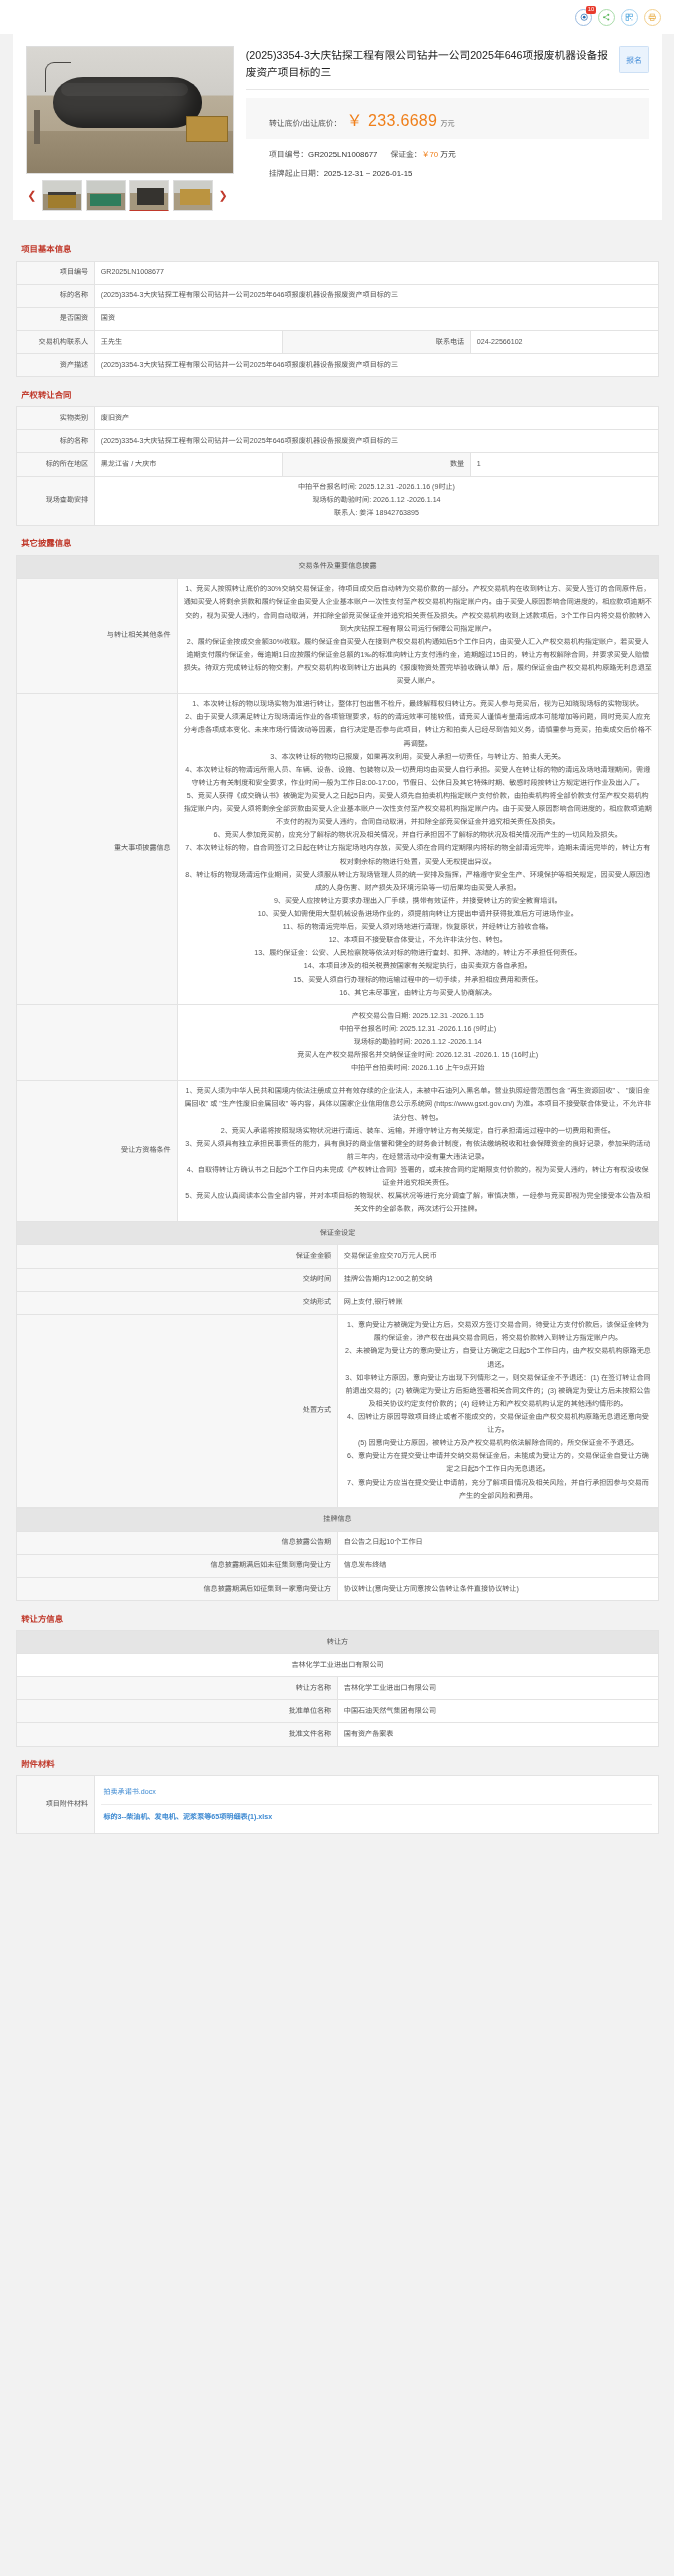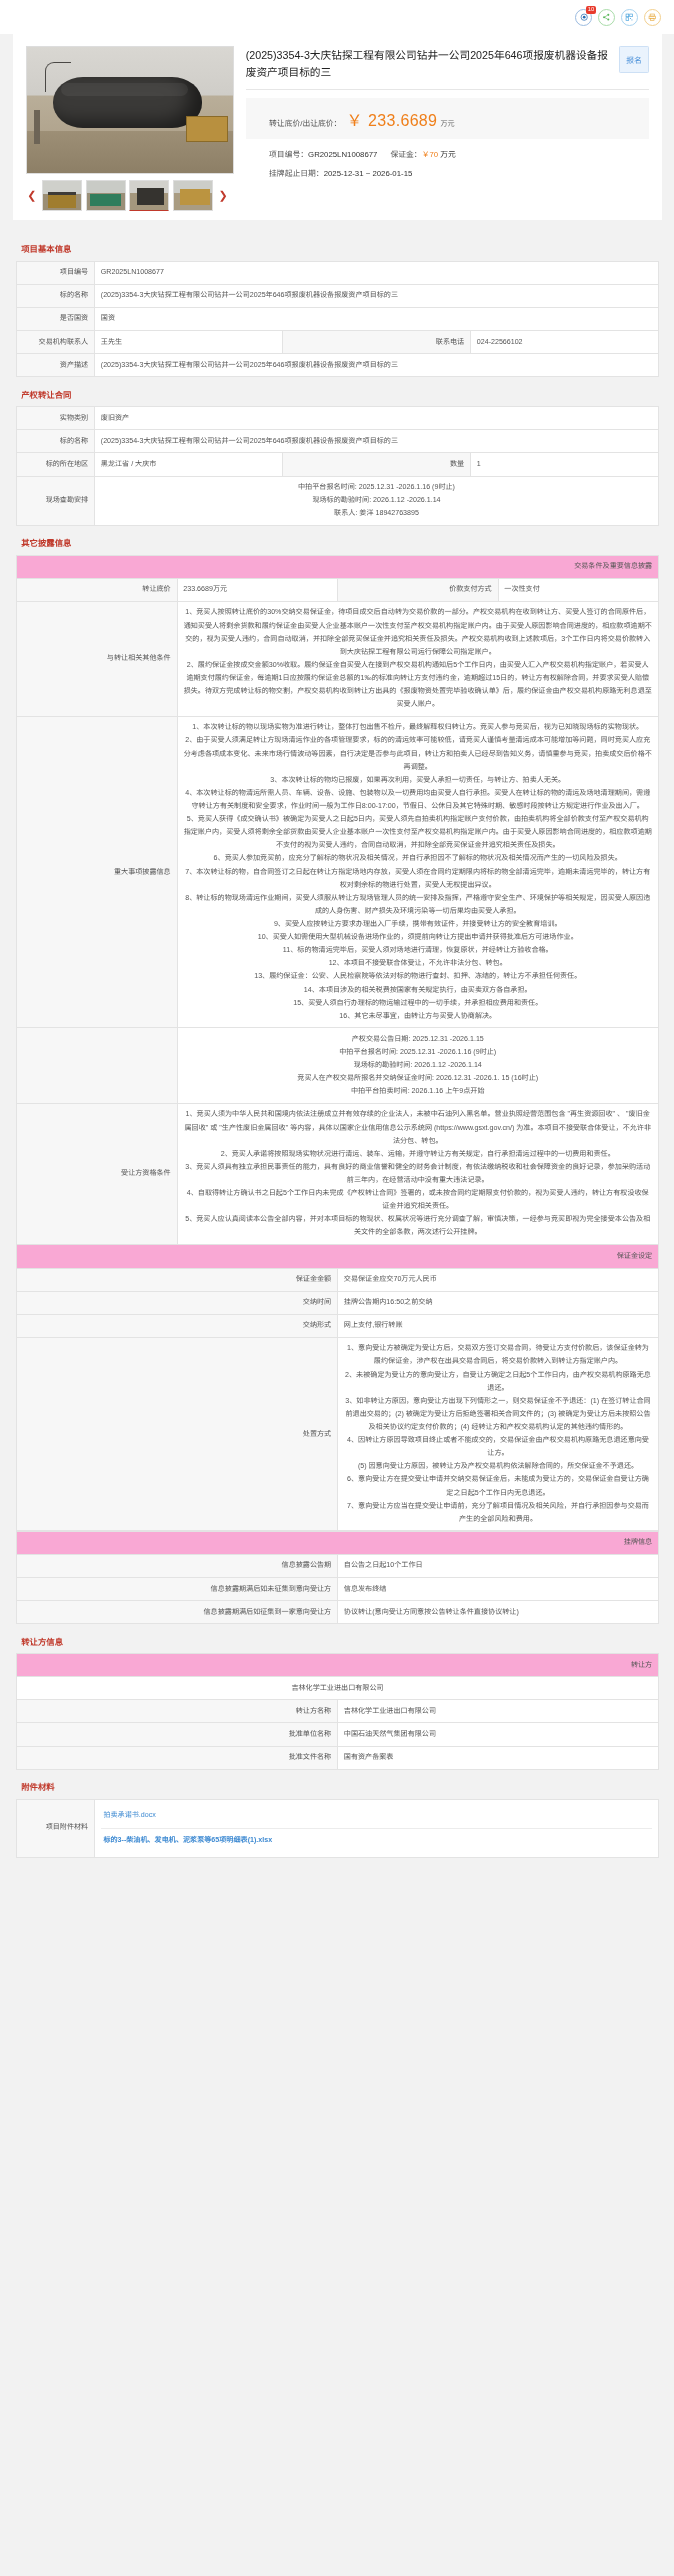--- a/index.html
+++ b/index.html
@@ -169,21 +169,21 @@
     word-wrap: break-word;
     font-weight: normal;
   }
   td.lbl {
     width: 78px; background: #f7f7f7;
     text-align: right; color: #333; font-weight: bold;
     vertical-align: middle;
   }
   td.val { color: #555; }
   td.cap {
-    background: #f9a8d4; text-align: right;
+    background: #e5e5e5; text-align: center;
     font-weight: bold; color: #333; font-size: 7.8px; padding: 5.8px;
   }
   td.center-name { text-align: center; color:#555; }
   td.body-text {
     text-align: center; vertical-align: top;
     line-height: 1.95; color: #555; padding: 5.8px 7.8px;
   }
   td.lbl.vmid { vertical-align: middle; }
   .link { color: #3e8ad2; text-decoration: none; cursor: pointer; }
   .att-item { padding: 5.2px 2.6px; }
@@ -342,26 +342,20 @@
   </div>
 
   <div class="section">
     <div class="sec-title">其它披露信息</div>
     <table class="t">
       <tbody>
           <tr>
         <td class="cap" colspan="4">交易条件及重要信息披露</td>
       </tr>
       <tr>
-        <td class="lbl">转让底价</td>
-        <td class="val">233.6689万元</td>
-        <td class="lbl" style="width:84px">价款支付方式</td>
-        <td class="val">一次性支付</td>
-      </tr>
-      <tr>
         <td class="lbl vmid">与转让相关其他条件</td>
         <td class="body-text pre" colspan="3" style="white-space:pre-line">1、竞买人按照转让底价的30%交纳交易保证金，待项目成交后自动转为交易价款的一部分。产权交易机构在收到转让方、买受人签订的合同原件后，通知买受人将剩余货款和履约保证金由买受人企业基本账户一次性支付至产权交易机构指定账户内。由于买受人原因影响合同进度的，相应款项逾期不交的，视为买受人违约，合同自动取消，并扣除全部竞买保证金并追究相关责任及损失。产权交易机构收到上述款项后，3个工作日内将交易价款转入到大庆钻探工程有限公司运行保障公司指定账户。
 2、履约保证金按成交金额30%收取。履约保证金自买受人在接到产权交易机构通知后5个工作日内，由买受人汇入产权交易机构指定账户，若买受人逾期支付履约保证金，每逾期1日应按履约保证金总额的1‰的标准向转让方支付违约金，逾期超过15日的，转让方有权解除合同，并要求买受人赔偿损失。待双方完成转让标的物交割，产权交易机构收到转让方出具的《报废物资处置完毕验收确认单》后，履约保证金由产权交易机构原路无利息退至买受人账户。</td>
       </tr>
       <tr>
         <td class="lbl vmid">重大事项披露信息</td>
         <td class="body-text" colspan="3" style="white-space:pre-line">1、本次转让标的物以现场实物为准进行转让，整体打包出售不检斤，最终解释权归转让方。竞买人参与竞买后，视为已知晓现场标的实物现状。
 2、由于买受人须满足转让方现场清运作业的各项管理要求，标的的清运效率可能较低，请竞买人谨慎考量清运成本可能增加等问题，同时竞买人应充分考虑各项成本变化、未来市场行情波动等因素，自行决定是否参与此项目，转让方和拍卖人已经尽到告知义务，请慎重参与竞买，拍卖成交后价格不再调整。
 3、本次转让标的物均已报废，如果再次利用，买受人承担一切责任，与转让方、拍卖人无关。
 4、本次转让标的物清运所需人员、车辆、设备、设施、包装物以及一切费用均由买受人自行承担。买受人在转让标的物的清运及场地清理期间，需遵守转让方有关制度和安全要求，作业时间一般为工作日8:00-17:00，节假日、公休日及其它特殊时期、敏感时段按转让方规定进行作业及出入厂。
@@ -403,21 +397,21 @@
       <tbody>
           <tr>
         <td class="cap" colspan="2">保证金设定</td>
       </tr>
       <tr>
         <td class="lbl">保证金金额</td>
         <td class="val">交易保证金应交70万元人民币</td>
       </tr>
       <tr>
         <td class="lbl">交纳时间</td>
-        <td class="val">挂牌公告期内16:50之前交纳</td>
+        <td class="val">挂牌公告期内12:00之前交纳</td>
       </tr>
       <tr>
         <td class="lbl">交纳形式</td>
         <td class="val">网上支付,银行转账</td>
       </tr>
       <tr>
         <td class="lbl vmid">处置方式</td>
         <td class="body-text" style="white-space:pre-line">1、意向受让方被确定为受让方后，交易双方签订交易合同，待受让方支付价款后，该保证金转为履约保证金，涉产权在出具交易合同后，将交易价款转入到转让方指定账户内。
 2、未被确定为受让方的意向受让方，自受让方确定之日起5个工作日内，由产权交易机构原路无息退还。
 3、如非转让方原因，意向受让方出现下列情形之一，则交易保证金不予退还：(1) 在签订转让合同前退出交易的；(2) 被确定为受让方后拒绝签署相关合同文件的；(3) 被确定为受让方后未按照公告及相关协议约定支付价款的；(4) 经转让方和产权交易机构认定的其他违约情形的。

